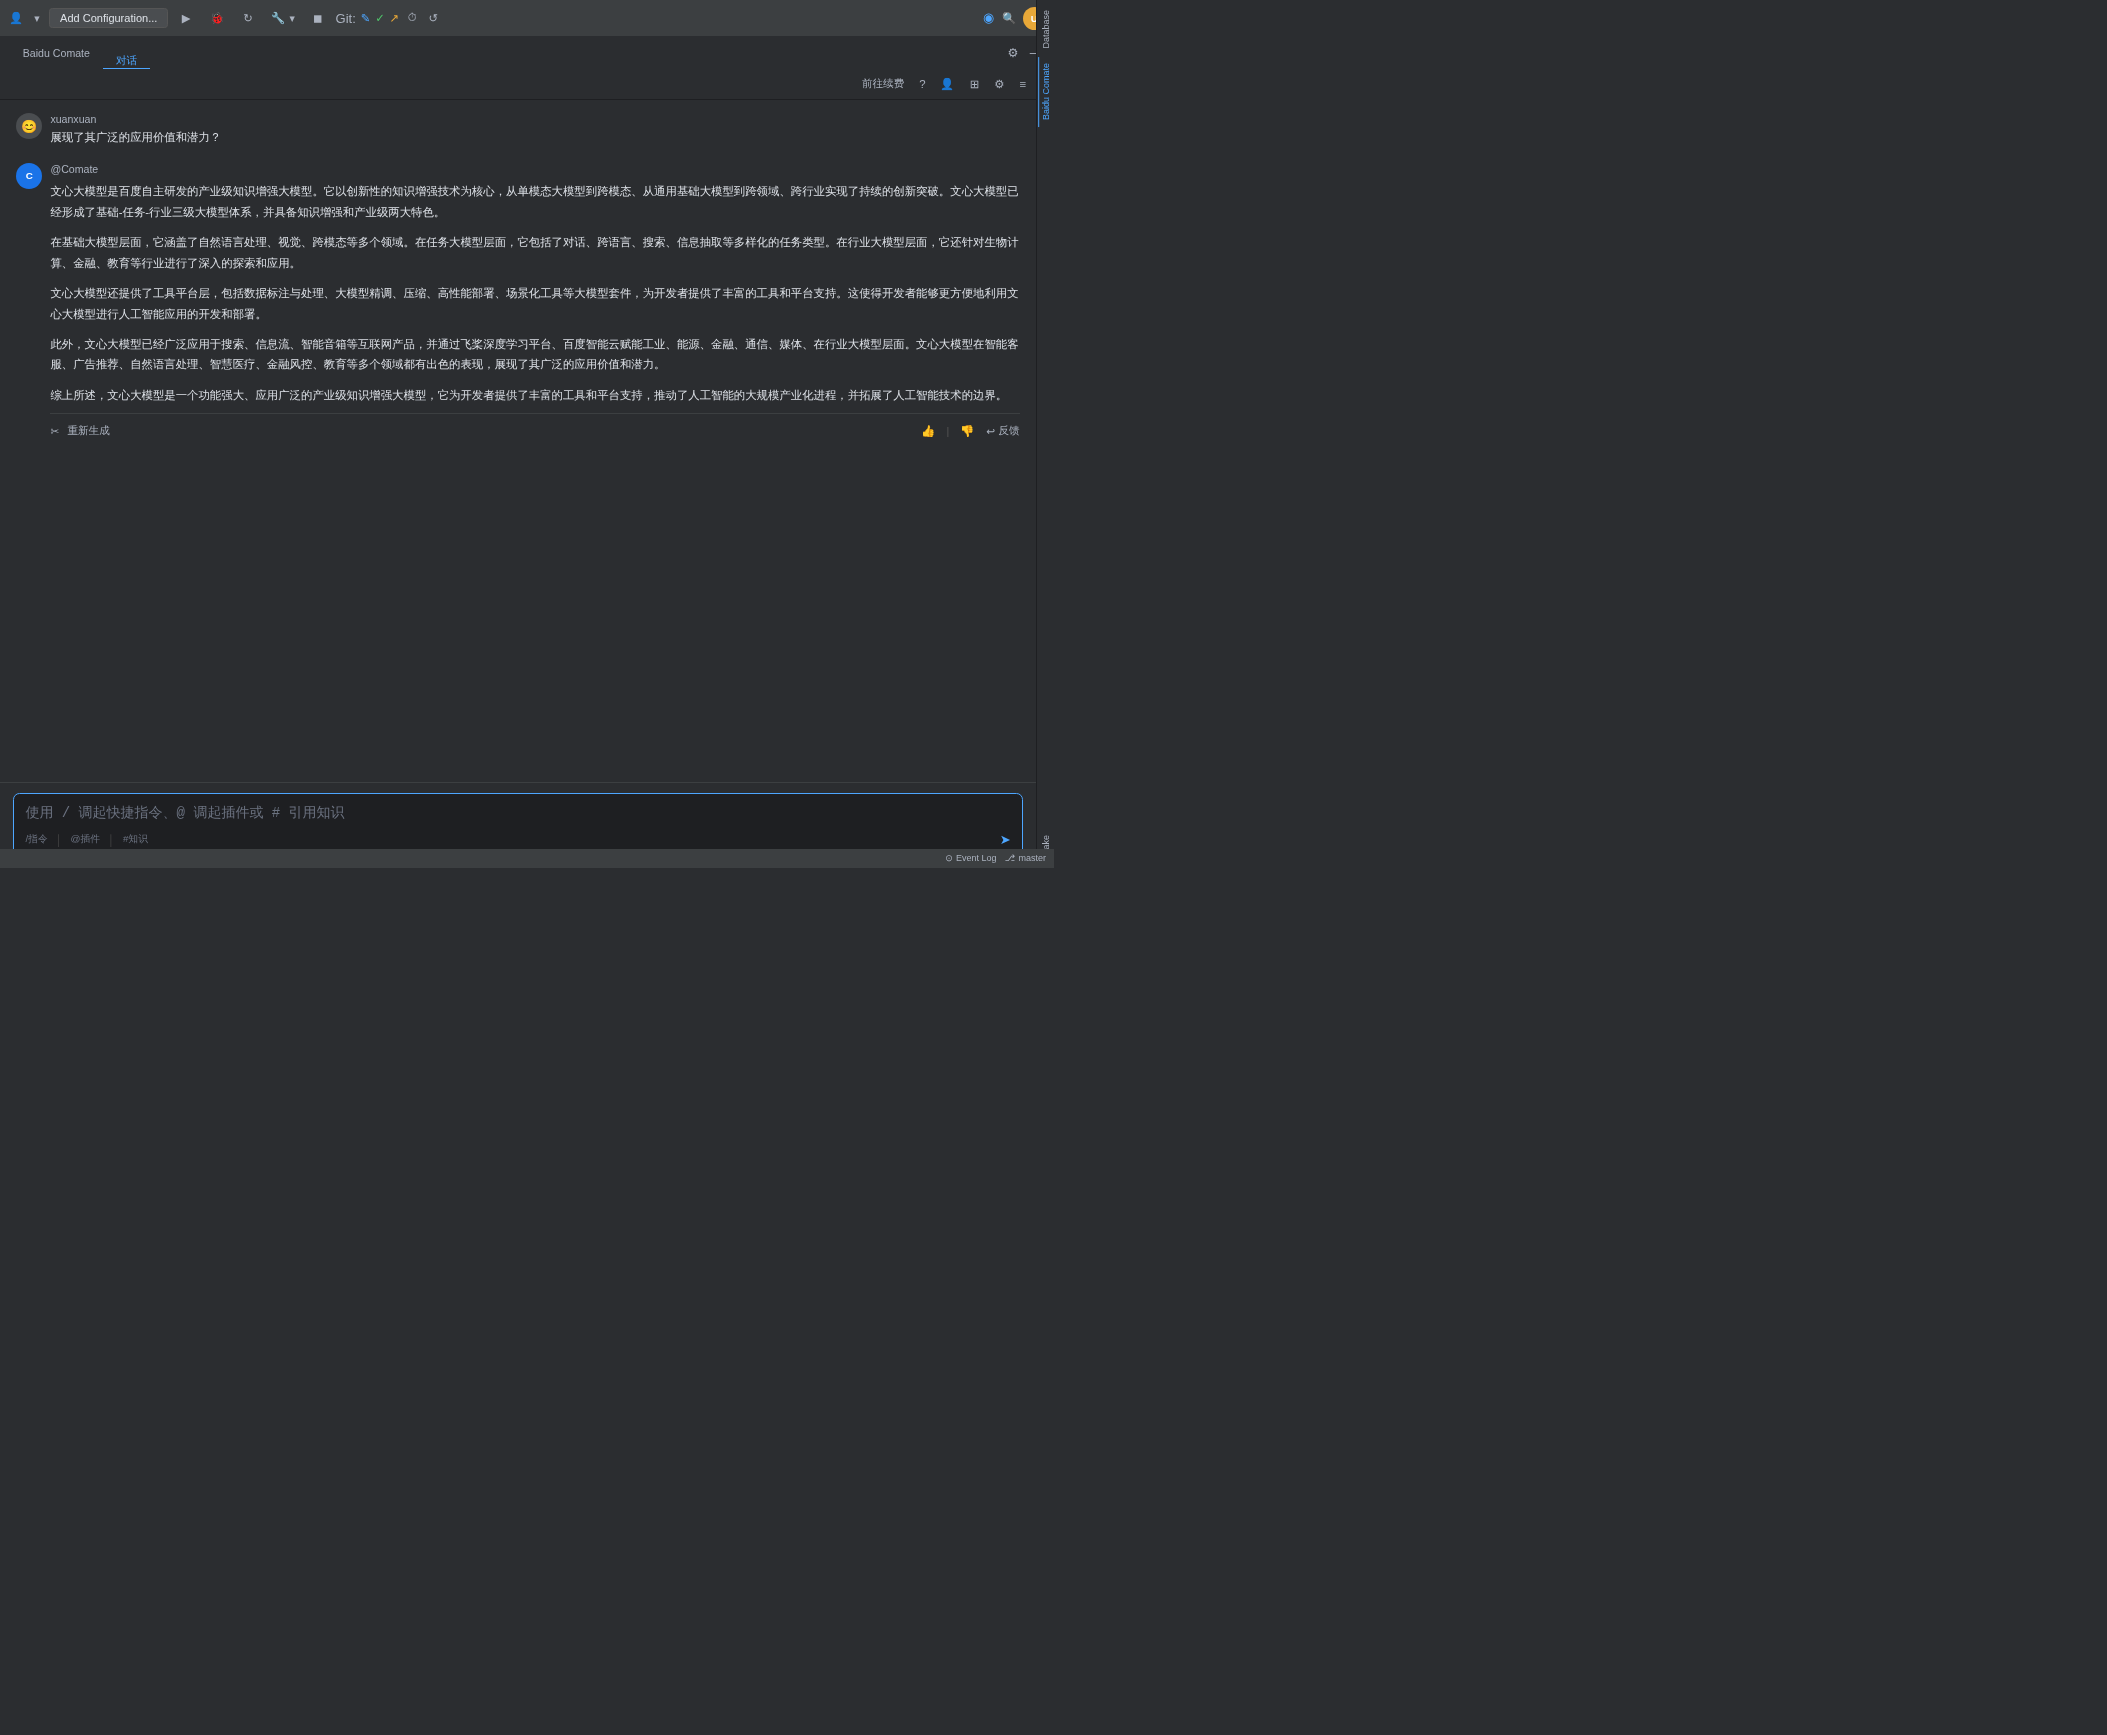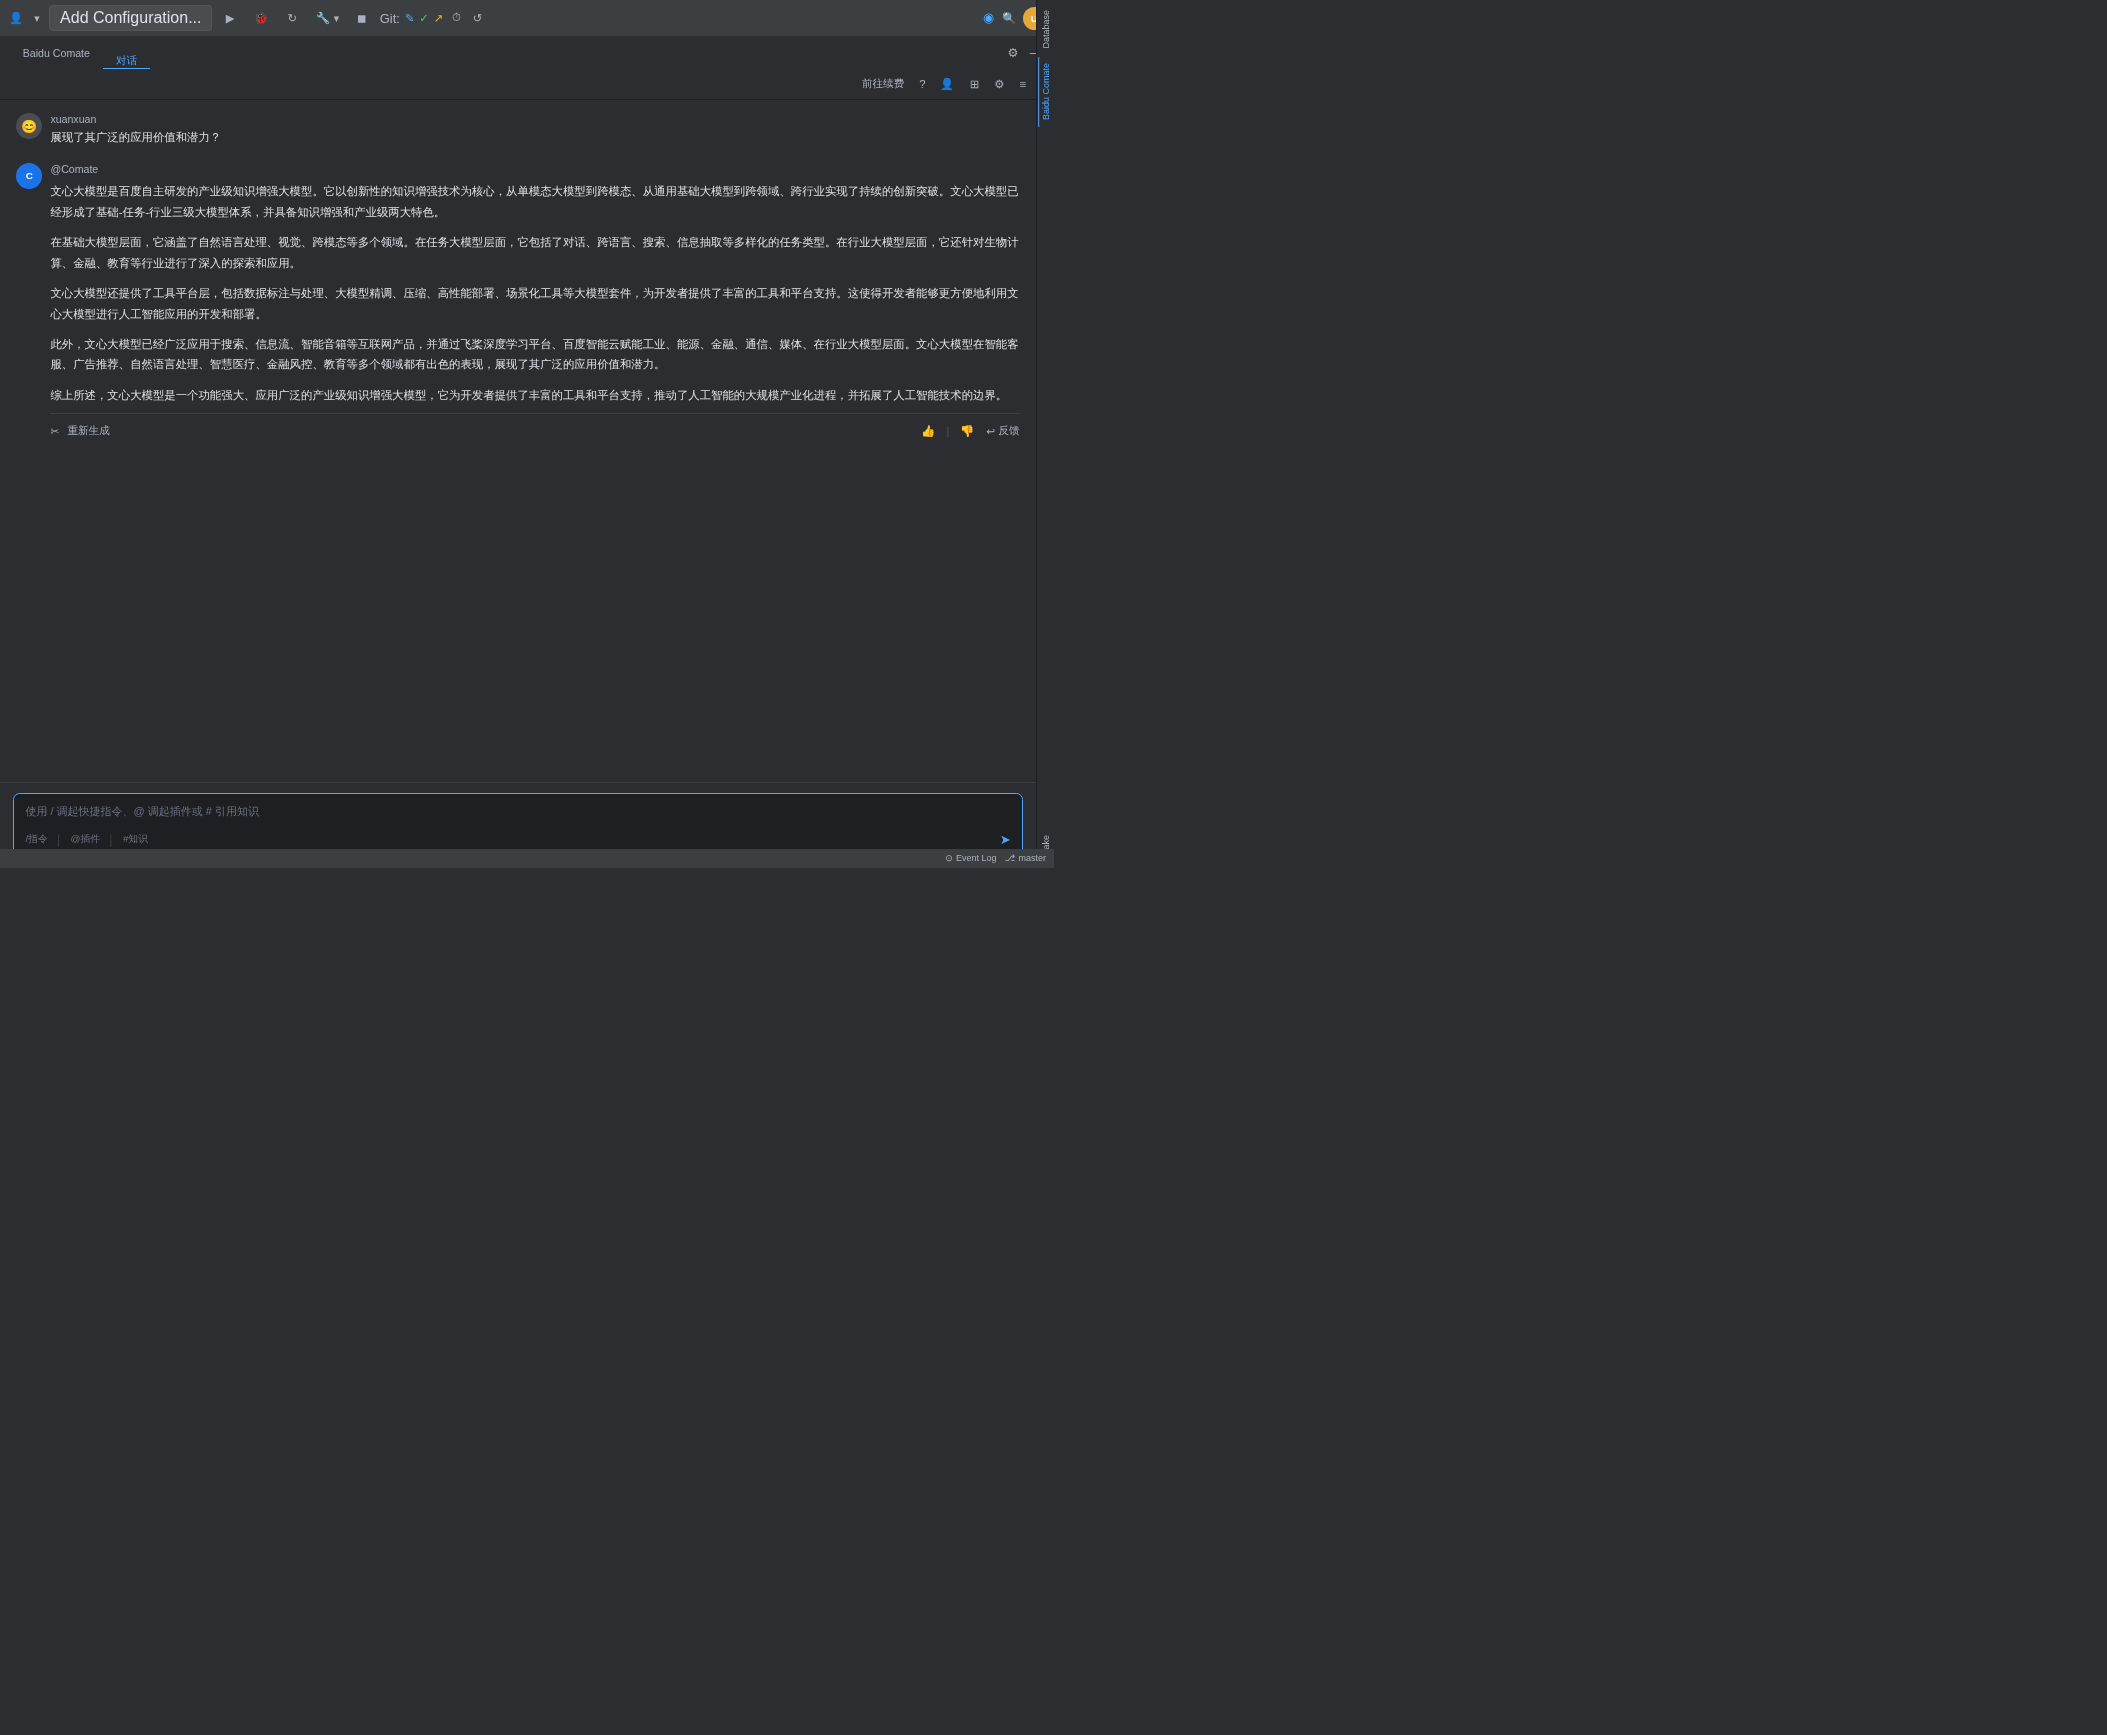--- a/index.html
+++ b/index.html
@@ -37,21 +37,21 @@
       align-items: center;
       gap: 2.4px;
     }
     .add-config-btn {
       border: 0.8px solid #555;
       background: #4a4d50;
       color: #dde1e7;
       border-radius: 3.3px;
       padding: 3.3px 9.8px;
       cursor: pointer;
-      font-size: 16px;
+      font-size: 11px;
     }
     .toolbar-icon {
       width: 16.3px;
       height: 16.3px;
       display: inline-flex;
       align-items: center;
       justify-content: center;
       color: #abb2bf;
       font-size: 11.4px;
     }
@@ -272,24 +272,24 @@
       border-radius: 6.5px;
       background: #1e1f22;
       padding: 9.8px 11.4px;
     }
     .input-field {
       width: 100%;
       background: none;
       border: none;
       outline: none;
       color: #dde1e7;
-      font-size: 11px;
+      font-size: 14px;
       resize: none;
       height: 24.4px;
-      font-family: Liberation Sans, sans-serif;
+      font-family: Liberation Mono, monospace;
     }
     .input-field::placeholder { color: #6b7280; }
     .input-toolbar {
       display: flex;
       align-items: center;
       gap: 8.1px;
       margin-top: 2px;
     }
     .input-tag {
       color: #6b7280;

